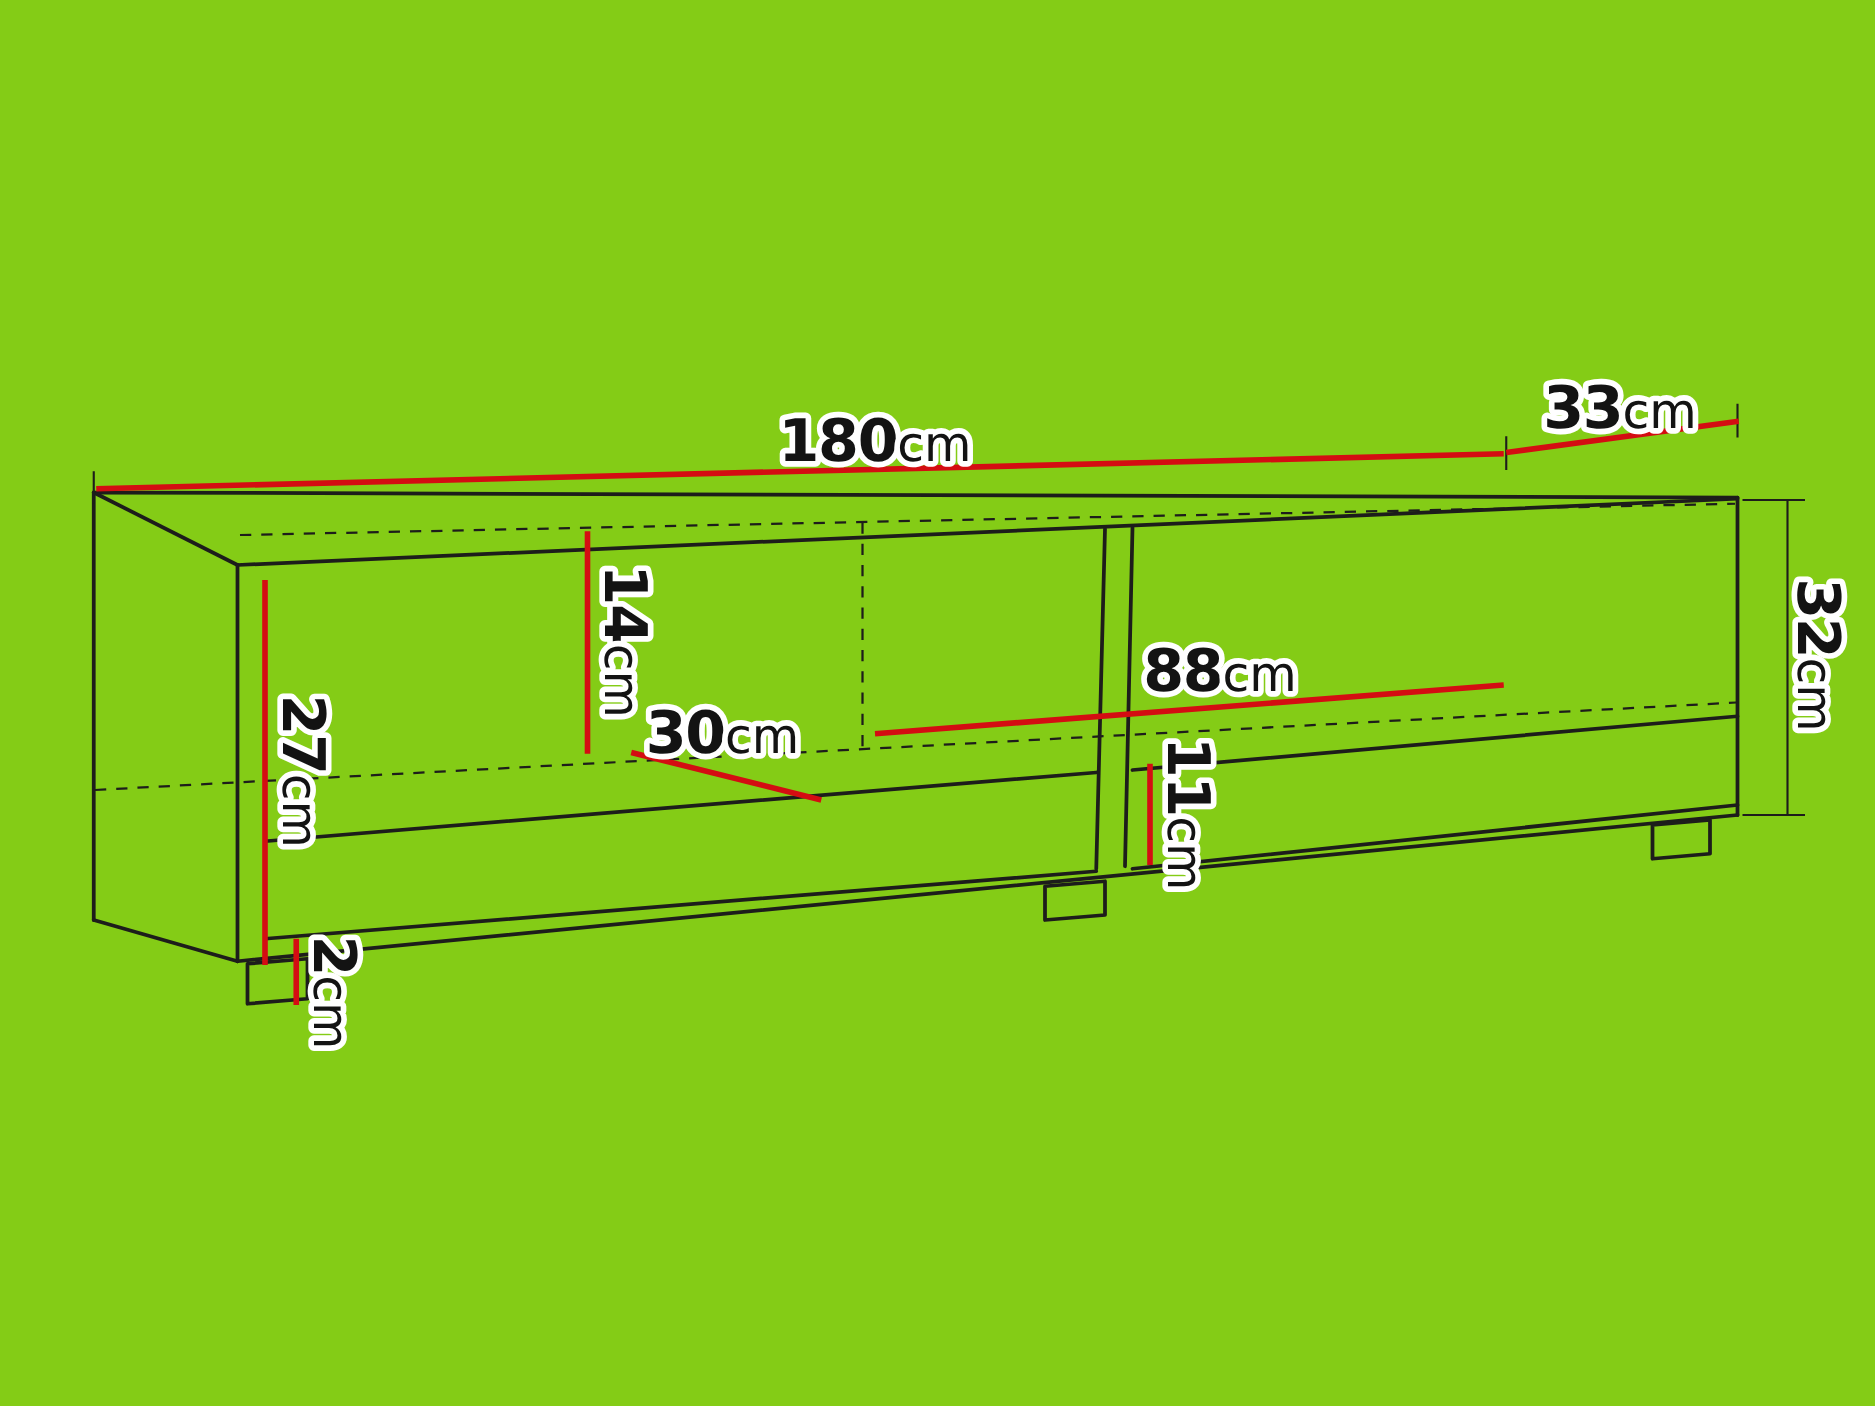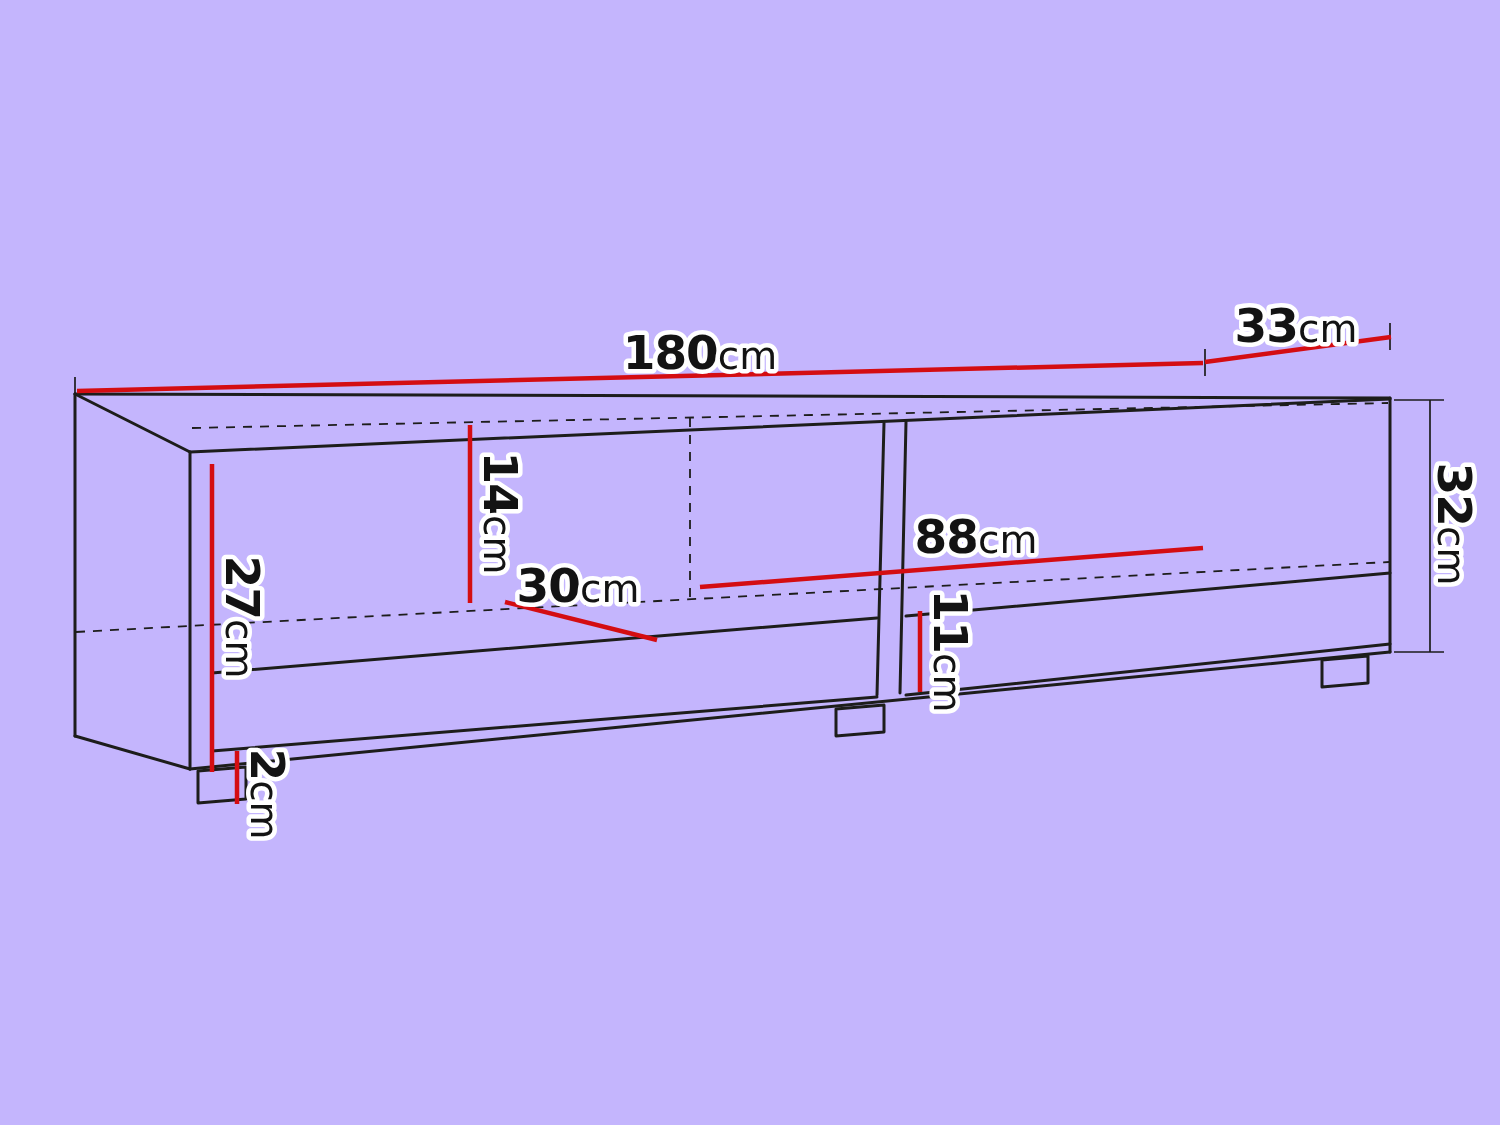--- a/index.html
+++ b/index.html
@@ -4,21 +4,21 @@
 <style>
   html, body {
     margin: 0;
     padding: 0;
     background: #ffffff;
   }
   .stage {
     position: relative;
     width: 1500px;
     height: 1125px;
-    background: #c4b5fd;
+    background: #84cc16;
     overflow: hidden;
   }
   figure.diagram {
     margin: 0;
     width: 1500px;
     height: 1125px;
   }
   svg {
     display: block;
     width: 1500px;

